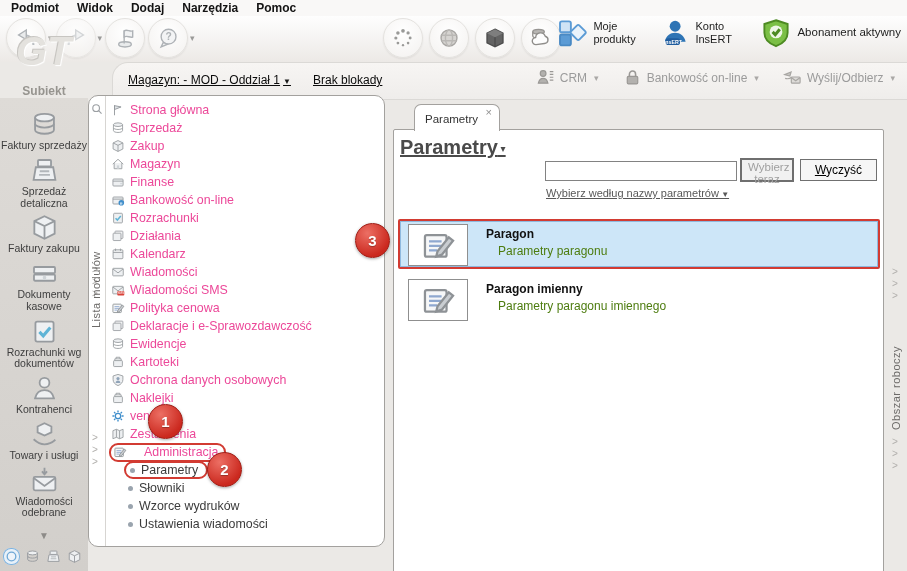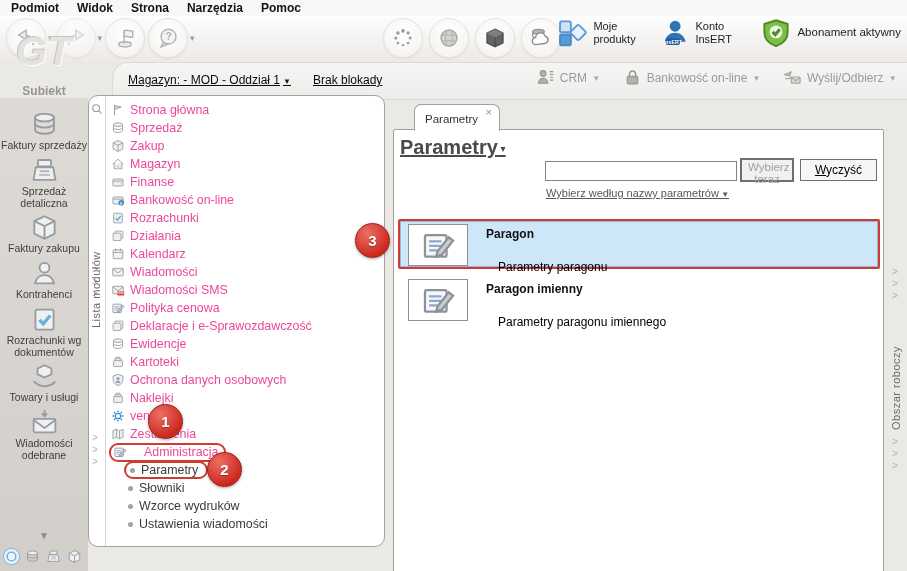--- a/index.html
+++ b/index.html
@@ -82,21 +82,21 @@
   #btn-select{position:absolute;left:346px;top:28px;width:54px;height:24px;background:#f1f1f1;border:2px solid #6f6f6f;color:#a0a0a0;font-size:11.5px;font-family:inherit;box-sizing:border-box;}
   #btn-clear{position:absolute;left:406px;top:29px;width:77px;height:22px;background:#f6f6f6;border:1px solid #707070;color:#000;font-size:12px;font-family:inherit;box-sizing:border-box;}
   #ws-filter{position:absolute;left:152px;top:57px;font-size:11px;color:#585858;text-decoration:underline;cursor:pointer;}
   #ws-filter .fcaret{font-size:8px;}
   #wsItems{position:absolute;left:4px;top:89px;right:3px;}
   .ws-row{position:relative;height:50px;margin-bottom:5px;border:2px solid transparent;box-sizing:border-box;cursor:pointer;}
   .ws-row.selected{background:#cde6f8;border-color:#d23b32;border-radius:2px;box-shadow:inset 0 0 0 1px #8fb9de;}
   .ws-ico{position:absolute;left:8px;top:3px;width:58px;height:40px;background:#fff;border:1px solid #8f8f8f;display:flex;align-items:center;justify-content:center;}
   .ws-ico svg{width:36px;height:36px;}
   .ws-title{position:absolute;left:86px;top:6px;font-size:12px;font-weight:bold;color:#111;}
-  .ws-sub{position:absolute;left:98px;top:23px;font-size:12px;color:#000000;margin-top:16px;}
+  .ws-sub{position:absolute;left:98px;top:23px;font-size:12px;color:#4d7c0f;}
 
   
   #rightStrip{position:absolute;left:886px;top:98px;width:20px;height:450px;}
   #rightStrip .strip-label{left:4px;top:212px;height:120px;}
   #rightStrip .cc1{left:6px;top:168px;} #rightStrip .cc2{left:6px;top:338px;}
 
   
   .anno{position:absolute;width:33px;height:33px;border-radius:50%;background:radial-gradient(circle at 35% 28%,#ec6f64,#cb281e 72%);border:1.5px solid #9e1d15;color:#fff;font-size:15px;font-weight:bold;display:flex;align-items:center;justify-content:center;z-index:10;box-shadow:0 1px 3px rgba(0,0,0,.35);text-shadow:0 1px 1px rgba(0,0,0,.3);}
   #anno1{left:148px;top:404px;} #anno2{left:207px;top:452px;} #anno3{left:355px;top:223px;}
 </style>
@@ -284,21 +284,21 @@
         <circle cx="8" cy="8" r="4.6" fill="#eef4fa" stroke="#6fa8d6" stroke-width="1.4"></circle>
       </symbol>
 </defs>
 </svg>
 
 <div id="screen">
 
   <div id="menubar">
       <span class="mi">Podmiot</span>
       <span class="mi">Widok</span>
-      <span class="mi">Strona</span>
+      <span class="mi">Dodaj</span>
       <span class="mi">Narzędzia</span>
       <span class="mi">Pomoc</span>
     </div>
 
   <div id="toolbar">
     <div class="tbgroup" id="tb-left">
         <span class="cbtn-wrap">
           <span class="cbtn">
             <svg class="ci" viewBox="0 0 16 16">
               <use href="#sym-back-arrow"></use>
@@ -425,29 +425,35 @@
           <span class="slabel">Sprzedaż detaliczna</span>
         </div>
         <div class="side-item">
           <svg class="" viewBox="0 0 16 16">
             <use href="#sym-box"></use>
           </svg>
           <span class="slabel">Faktury zakupu</span>
         </div>
         <div class="side-item">
           <svg class="" viewBox="0 0 16 16">
+            <use href="#sym-banknotes"></use>
+          </svg>
+          <span class="slabel">Dokumenty kasowe</span>
+        </div>
+        <div class="side-item">
+          <svg class="" viewBox="0 0 16 16">
+            <use href="#sym-check-doc"></use>
+          </svg>
+          <span class="slabel">Rozrachunki wg dokumentów</span>
+        </div>
+        <div class="side-item">
+          <svg class="" viewBox="0 0 16 16">
             <use href="#sym-person"></use>
           </svg>
           <span class="slabel">Kontrahenci</span>
-        </div>
-        <div class="side-item">
-          <svg class="" viewBox="0 0 16 16">
-            <use href="#sym-check-doc"></use>
-          </svg>
-          <span class="slabel">Rozrachunki wg dokumentów</span>
         </div>
         <div class="side-item">
           <svg class="" viewBox="0 0 16 16">
             <use href="#sym-hand-box"></use>
           </svg>
           <span class="slabel">Towary i usługi</span>
         </div>
         <div class="side-item">
           <svg class="" viewBox="0 0 16 16">
             <use href="#sym-inbox"></use>

